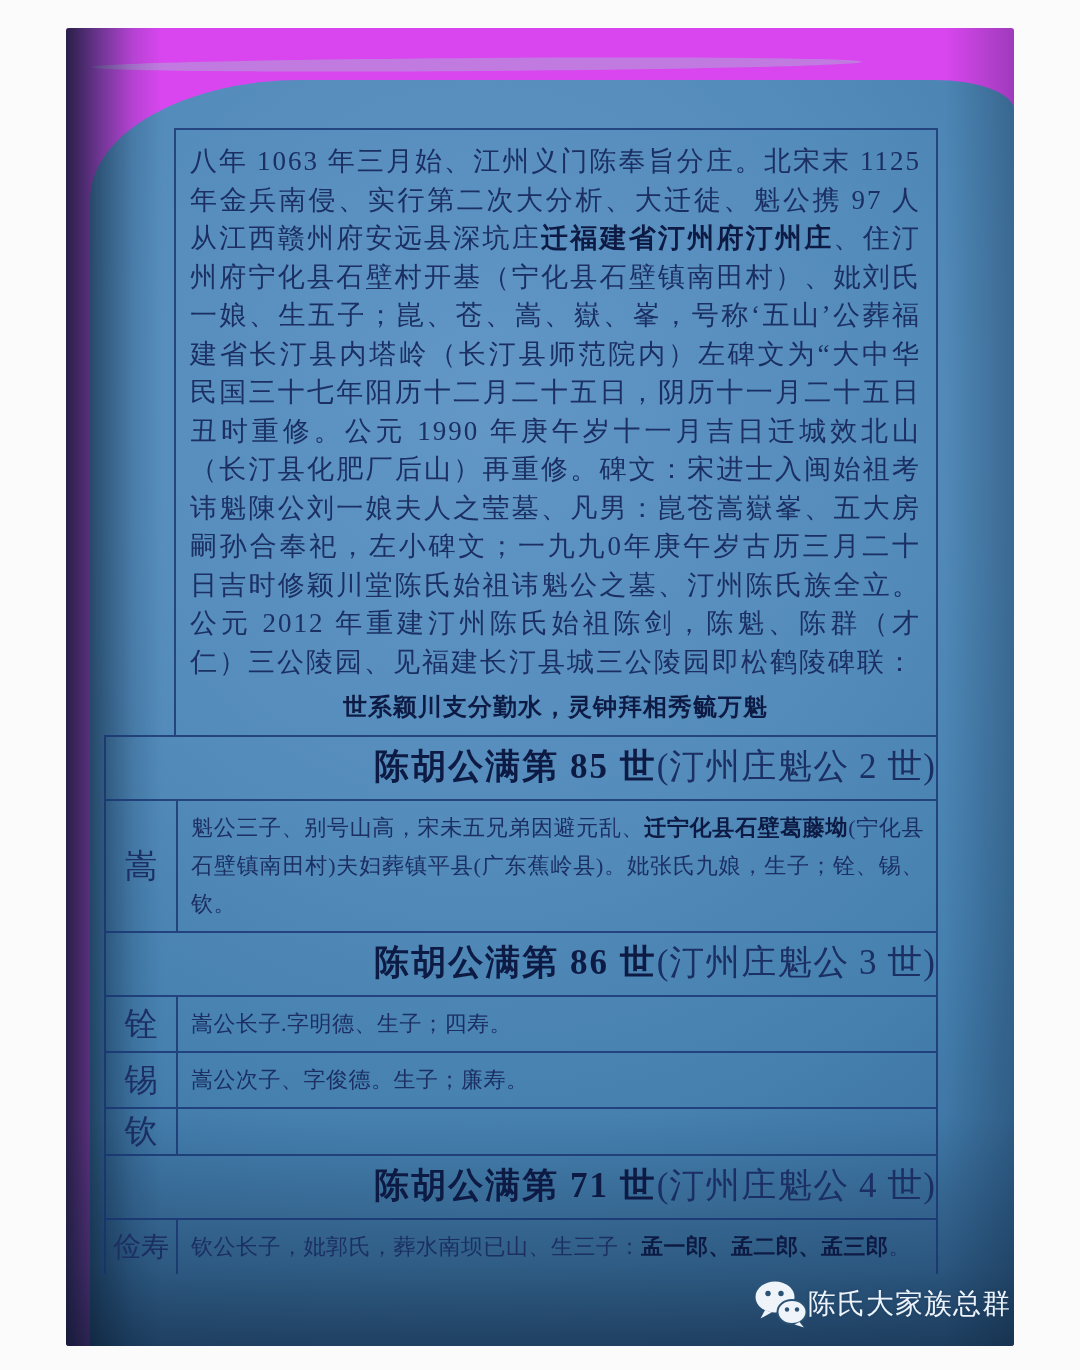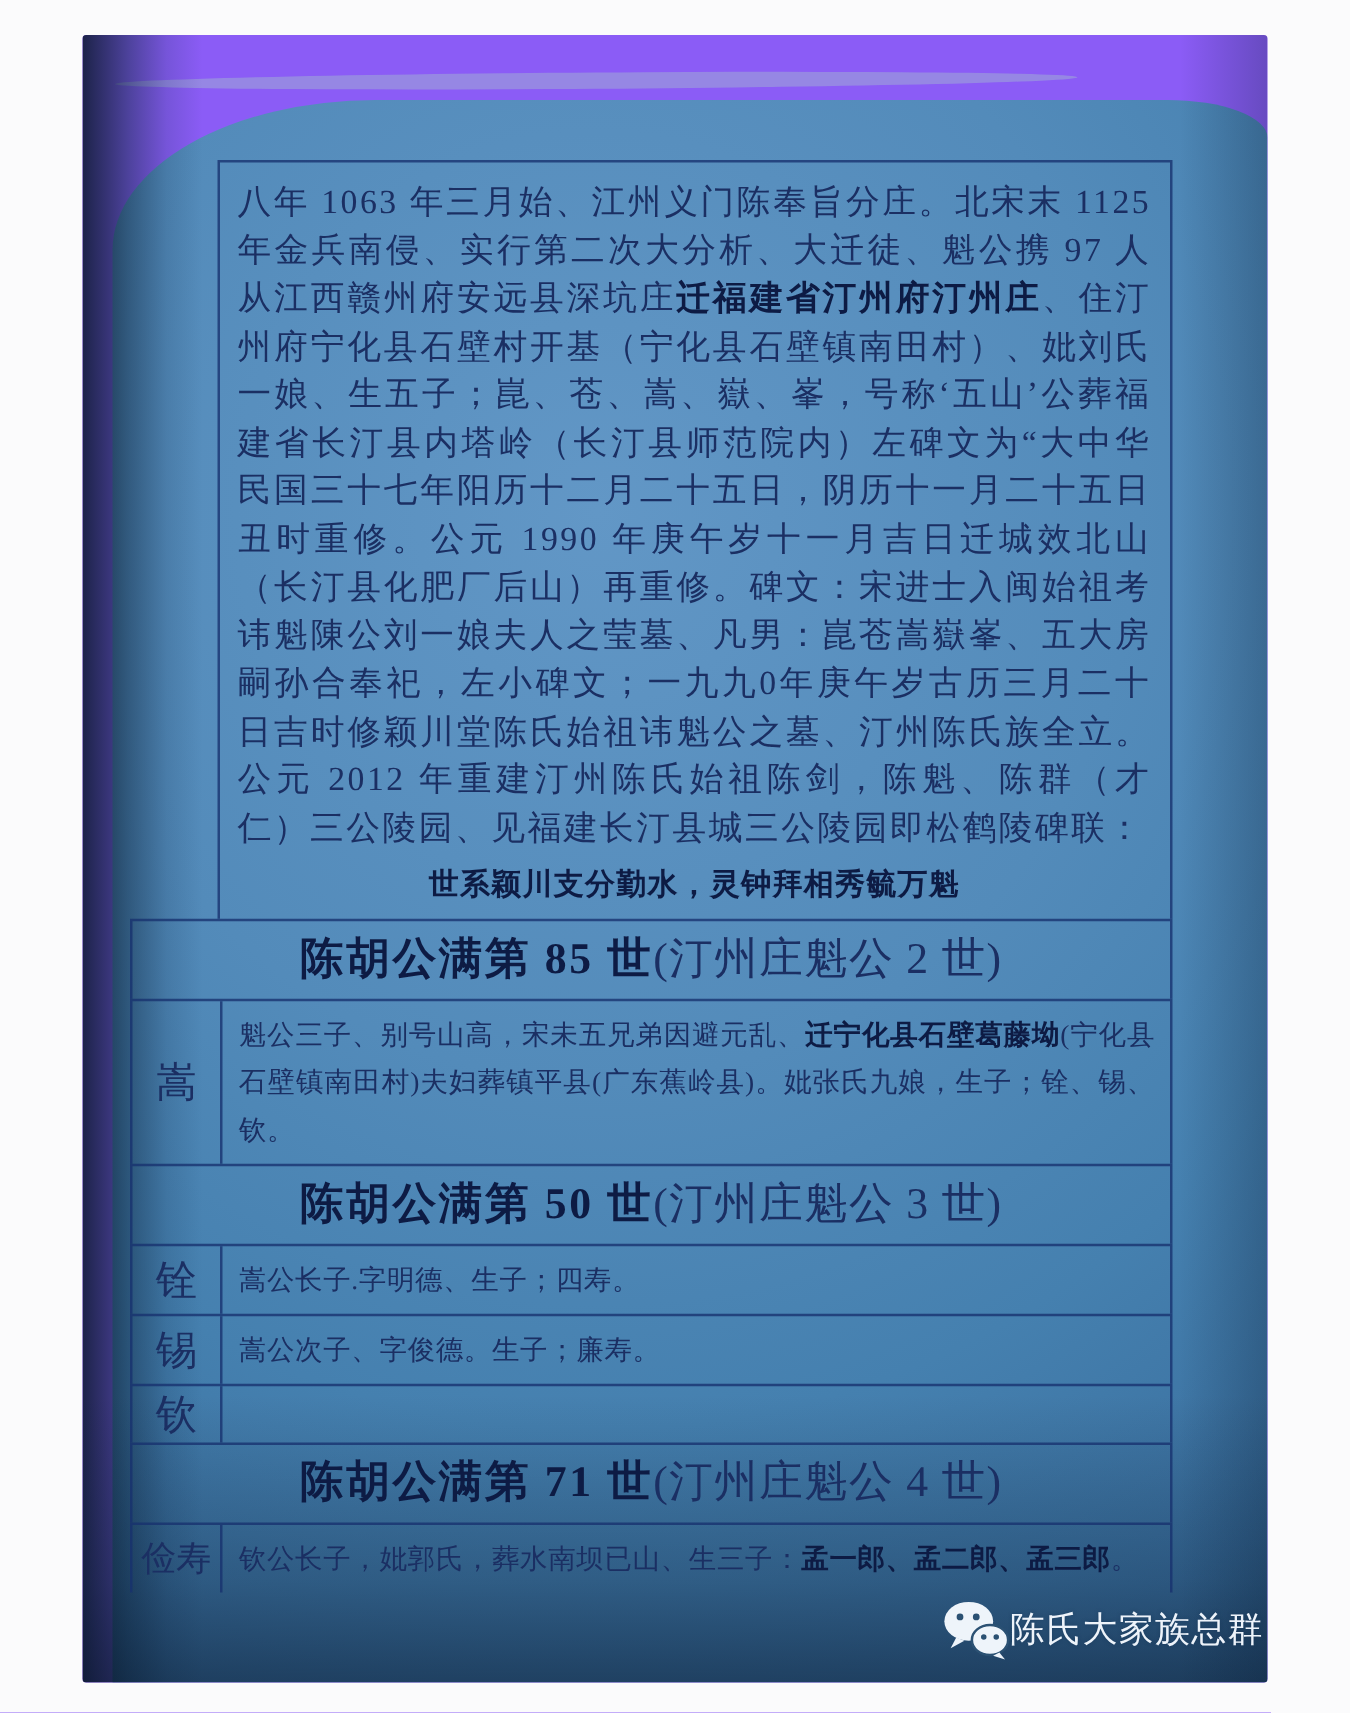--- a/index.html
+++ b/index.html
@@ -9,21 +9,21 @@
   }
   html,body{margin:0;padding:0;}
   body{
     width:1080px;height:1370px;position:relative;
     background:#fbfbfc;
     font-family:"Liberation Serif", serif;
     overflow:hidden;
   }
   .photo{
     position:absolute;left:66px;top:28px;width:948px;height:1318px;
-    background:#8b5cf6;overflow:hidden;border-radius:3px;
+    background:#d946ef;overflow:hidden;border-radius:3px;
   }
   .stack-edge{
     position:absolute;left:26px;top:30px;width:770px;height:13px;
     background:rgba(164,188,207,0.45);border-radius:50%;
     transform:rotate(-0.4deg);
   }
   .page{
     position:absolute;left:24px;top:52px;width:924px;height:1266px;
     background:radial-gradient(130% 100% at 42% 26%,
       #6297c6 0%, #538bba 36%, #4580af 58%, #3a6f9e 78%, #2d597f 100%);
@@ -58,21 +58,21 @@
     text-align:justify;
   }
   .b{font-weight:bold;color:var(--ink-bold);}
   .couplet{
     font-size:24px;font-weight:bold;color:var(--ink-bold);
     text-align:center;letter-spacing:1px;
     padding:10px 0 8px;
   }
   .hdr{
     border:2px solid var(--bd);border-bottom:none;
-    text-align:center;font-size:35px;padding:6px 0 9px;
+    text-align:right;font-size:35px;padding:6px 0 9px;
     white-space:nowrap;
   }
   .hdr .t{font-weight:bold;letter-spacing:2px;color:var(--ink-bold);}
   .hdr .s{font-weight:normal;letter-spacing:1px;color:var(--ink);}
   .grow{
     display:flex;align-items:stretch;
     border:2px solid var(--bd);border-bottom:none;
   }
   .lbl{
     width:70px;flex:none;border-right:2px solid var(--bd);
@@ -113,21 +113,21 @@
     <div class="hdr">
       <span class="t">陈胡公满第 85 世</span><span class="s">(汀州庄魁公 2 世)</span>
     </div>
 
     <div class="grow">
       <div class="lbl">嵩</div>
       <div class="txt"><span>魁公三子、别号山高，宋未五兄弟因避元乱、</span><span class="b">迁宁化县石壁葛藤坳</span><span>(宁化县石壁镇南田村)夫妇葬镇平县(广东蕉岭县)。妣张氏九娘，生子；铨、锡、钦。</span></div>
     </div>
 
     <div class="hdr">
-      <span class="t">陈胡公满第 50 世</span><span class="s">(汀州庄魁公 3 世)</span>
+      <span class="t">陈胡公满第 86 世</span><span class="s">(汀州庄魁公 3 世)</span>
     </div>
 
     <div class="grow">
       <div class="lbl">铨</div>
       <div class="txt"><span>嵩公长子.字明德、生子；四寿。</span></div>
     </div>
 
     <div class="grow">
       <div class="lbl">锡</div>
       <div class="txt"><span>嵩公次子、字俊德。生子；廉寿。</span></div>

